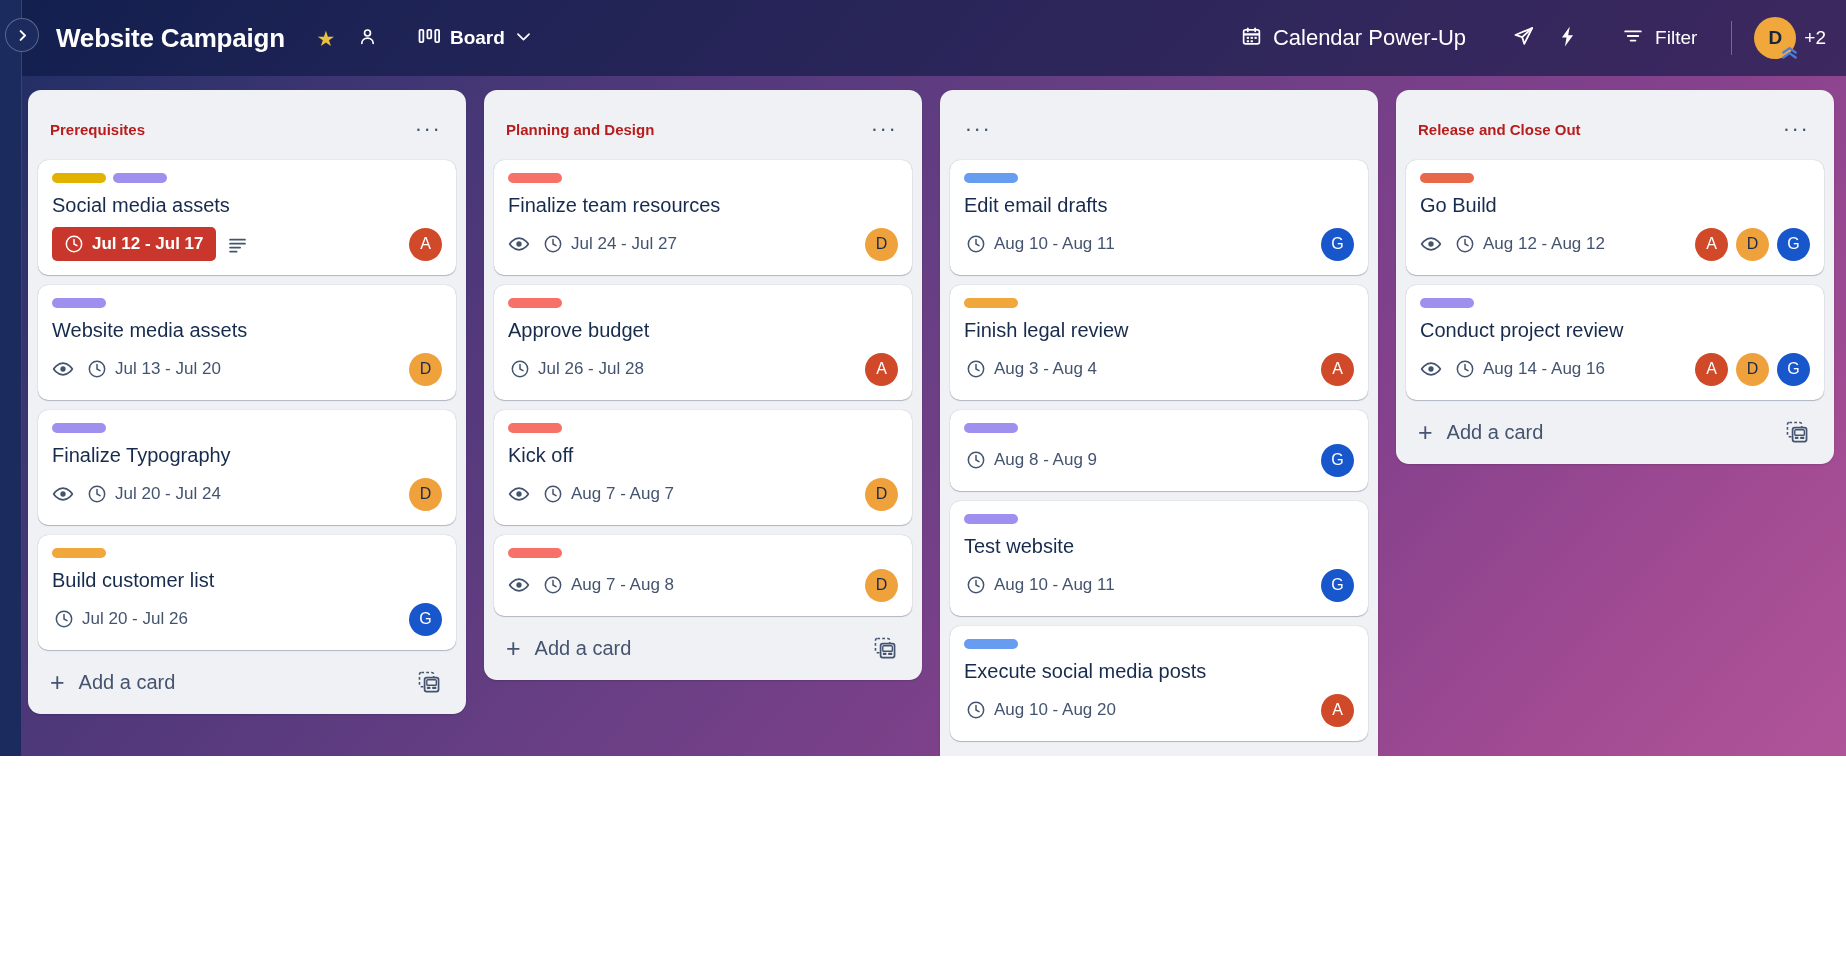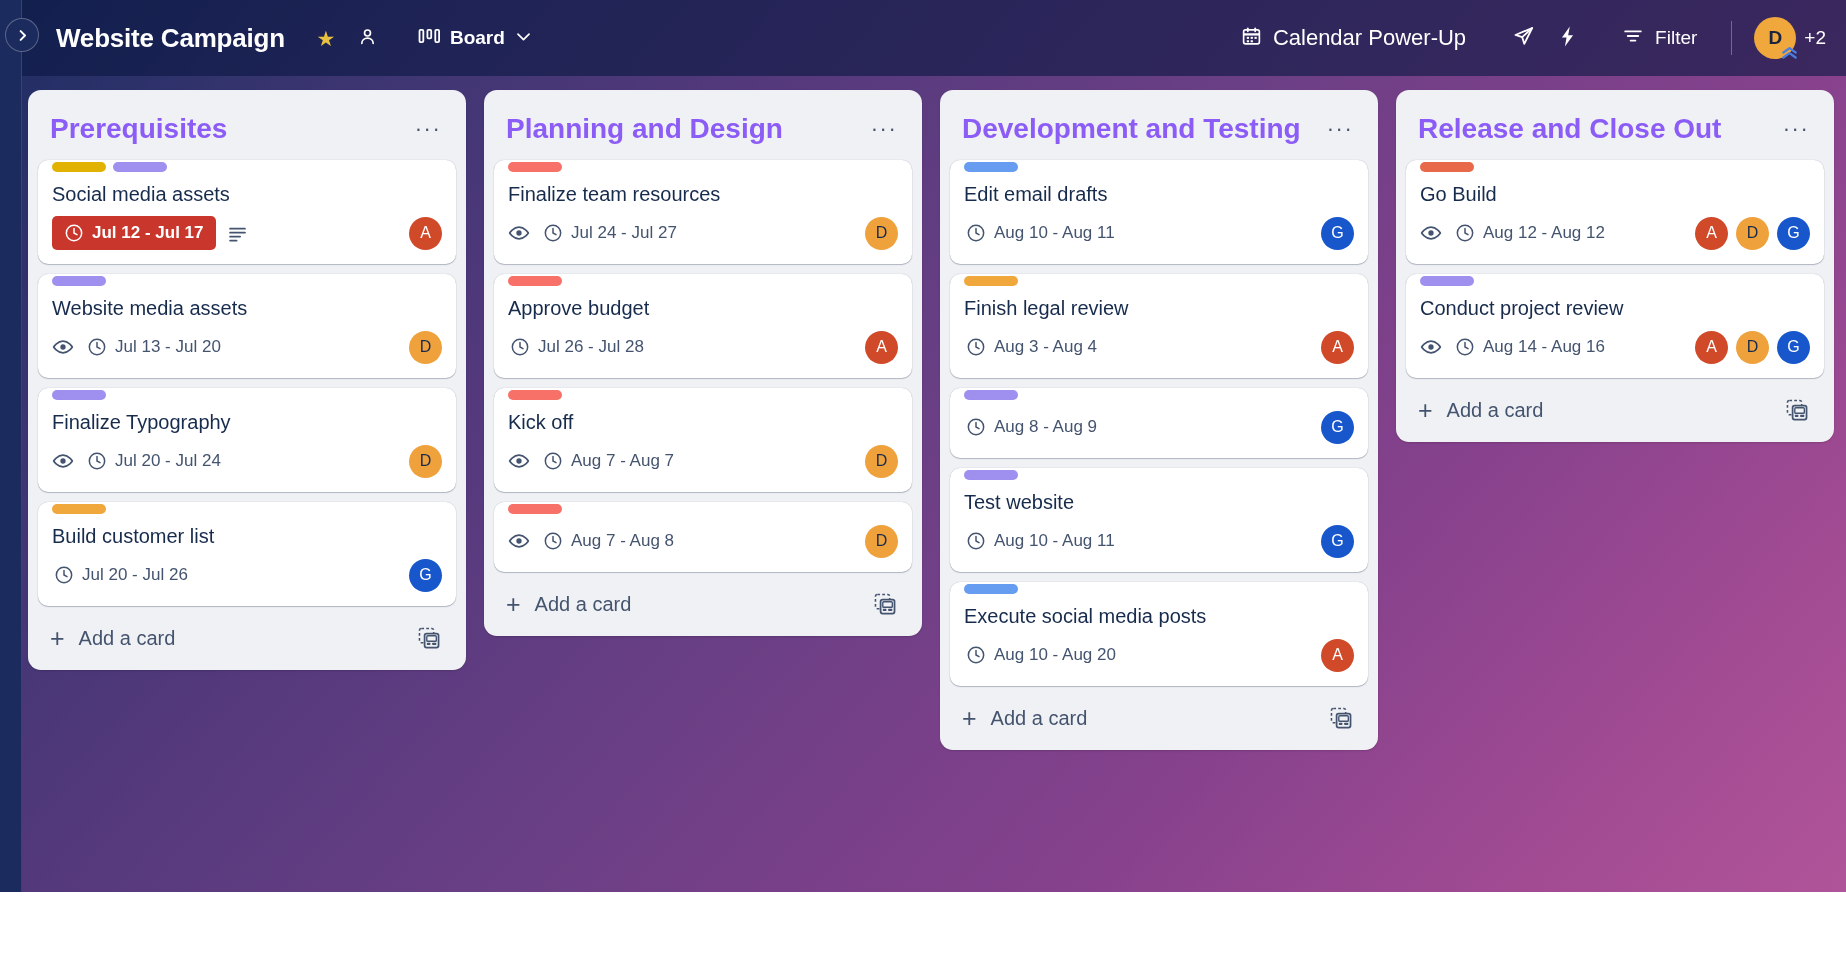--- a/index.html
+++ b/index.html
@@ -7,21 +7,21 @@
   html, body {
     width: 1846px;
     height: 970px;
     overflow: hidden;
     font-family: "Liberation Sans", sans-serif;
   }
 
   #board-root {
     position: relative;
     width: 1846px;
-    height: 892px;
+    height: 756px;
     background:
       linear-gradient(132deg,
         #1d2d62 0%,
         #3c3572 16%,
         #54397c 32%,
         #6b3f85 50%,
         #85418c 70%,
         #a24b93 88%,
         #b05499 100%);
     overflow: hidden;
@@ -189,22 +189,22 @@
     flex-direction: column;
     max-height: 866px;
     box-shadow: 0 1px 2px rgba(0,0,0,0.15);
   }
   .list-header {
     display: flex;
     align-items: center;
     padding: 13px 12px 15px 12px;
   }
   .list-title {
-    color: #8b5cf6;
-    font-size: 28px;
+    color: #b91c1c;
+    font-size: 15px;
     font-weight: bold;
     flex: 1;
     white-space: nowrap;
     overflow: hidden;
     text-overflow: ellipsis;
   }
   .list-menu-button {
     width: 32px; height: 32px;
     border-radius: 4px;
     display: flex;
@@ -220,21 +220,21 @@
 
   .cards-holder {
     display: flex;
     flex-direction: column;
     gap: 10px;
   }
 
   .card-tile {
     background: #ffffff;
     border-radius: 10px;
-    padding: 2px 14px 14px 14px;
+    padding: 13px 14px 14px 14px;
     box-shadow: 0 1px 1px rgba(9,30,66,0.25), 0 0 1px rgba(9,30,66,0.31);
     cursor: pointer;
     position: relative;
   }
   .card-labels {
     display: flex;
     gap: 7px;
     margin-bottom: 10px;
   }
   .card-label-chip {
@@ -675,21 +675,20 @@
   <rect x="7.2" y="7.2" width="15.2" height="15.2" rx="2.2" fill="#f0f1f4" stroke-width="1.9"></rect>
   <rect x="9.6" y="9.6" width="10.4" height="6" rx="1" fill="none" stroke-width="1.5"></rect>
   <rect x="9.6" y="17.3" width="4" height="2.3" rx="0.7" fill="#44546f" stroke="none"></rect>
   <rect x="15.4" y="17.3" width="4.6" height="2.3" rx="0.7" fill="#44546f" stroke="none"></rect>
             </svg>
           </span>
         </div>
       </div>
       <div class="list-column">
         <div class="list-header">
-          <div class="list-title">Development and Testing</div>
           <div class="list-menu-button">···</div>
         </div>
         <div class="cards-holder">
           <div class="card-tile">
             <div class="card-labels">
               <span class="card-label-chip" style="background: rgb(102, 157, 241);"></span>
             </div>
             <div class="card-title">Edit email drafts</div>
             <div class="card-footer">
               <div class="due-badge">

